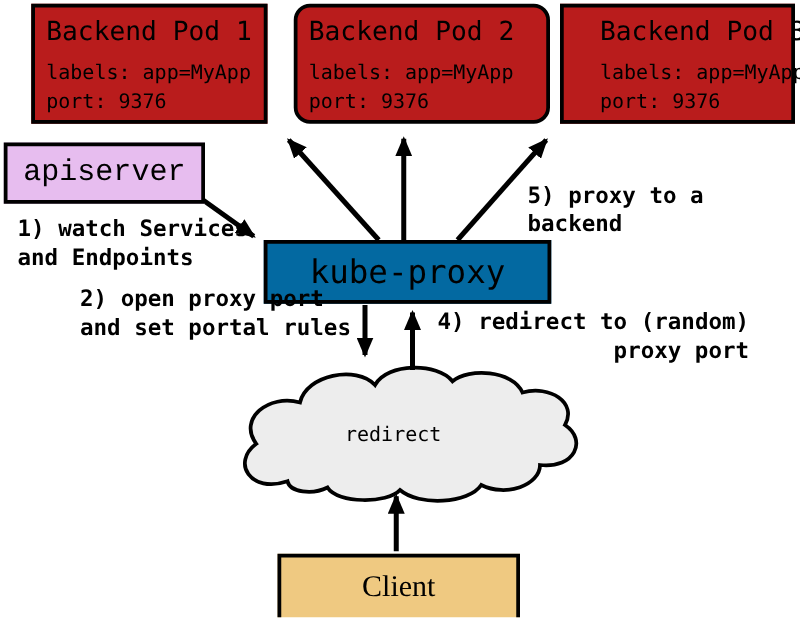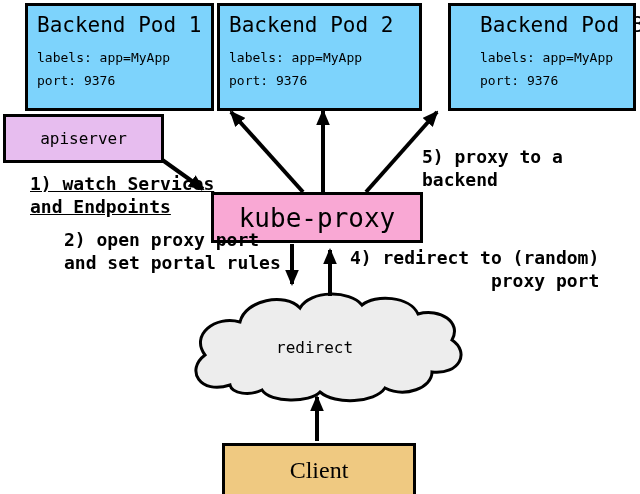--- a/index.html
+++ b/index.html
@@ -4,36 +4,36 @@
 <style>
   html,body { margin:0; padding:0; background:#ffffff; }
   #stage {
     position:relative; width:640px; height:494px; overflow:hidden;
     background:#ffffff;
     font-family:"DejaVu Sans Mono","Liberation Mono",monospace;
     color:#000;
   }
   #arrow-layer { position:absolute; left:0; top:0; width:640px; height:494px; z-index:1; }
   .node { position:absolute; box-sizing:border-box; border:3px solid #000; z-index:2; }
-  .pod { background:#7dd3fc; height:108px; padding:4px 0 0 9px; }
+  .pod { background:#b91c1c; height:96px; padding:4px 0 0 9px; }
   .pod-title { font-size:21px; line-height:30px; white-space:nowrap; }
-  .pod-line  { font-size:13px; line-height:23px; white-space:nowrap; }
+  .pod-line  { font-size:16px; line-height:23px; white-space:nowrap; }
   .pod-line.first { margin-top:6px; }
   .labelbox { display:flex; align-items:center; justify-content:center; white-space:nowrap; }
-  #apiserver { left:3px;   top:114px; width:161px; height:49px; background:#e7bdef; font-size:16px; }
-  #kubeproxy { left:211px; top:192px; width:212px; height:51px; background:#f9a8d4; font-size:26px; }
+  #apiserver { left:3px;   top:114px; width:161px; height:49px; background:#e7bdef; font-size:24px;font-family:Liberation Mono, monospace; }
+  #kubeproxy { left:211px; top:192px; width:230px; height:51px; background:#0369a1; font-size:26px; }
   #client    { left:222px; top:443px; width:194px; height:55px; background:#efc981; font-size:24px;font-family:Liberation Serif, serif; }
   #pod1 { left:25px;  top:3px; width:189px; }
-  #pod2 { left:217px; top:3px; width:205px; }
+  #pod2 { left:235px; top:3px; width:205px;border-radius:13px; }
   #pod3 { left:448px; top:3px; width:188px;padding-left:29px; }
   .note {
     position:absolute; z-index:2; font-size:18px; font-weight:bold;
     line-height:23px; white-space:pre-line;
   }
-  #note1 { left:30px;  top:172px;text-decoration:underline; }
+  #note1 { left:14px;  top:172px; }
   #note2 { left:64px;  top:228px; }
   #note3 { left:327px; top:408px; }
   #note4 { left:350px; top:246px;text-align:right; }
   #note5 { left:422px; top:145px; }
   #iptables-label {
     position:absolute; z-index:2; left:276px; top:338px;
     font-size:16px; line-height:20px; white-space:nowrap;
   }
 </style>
 </head>

